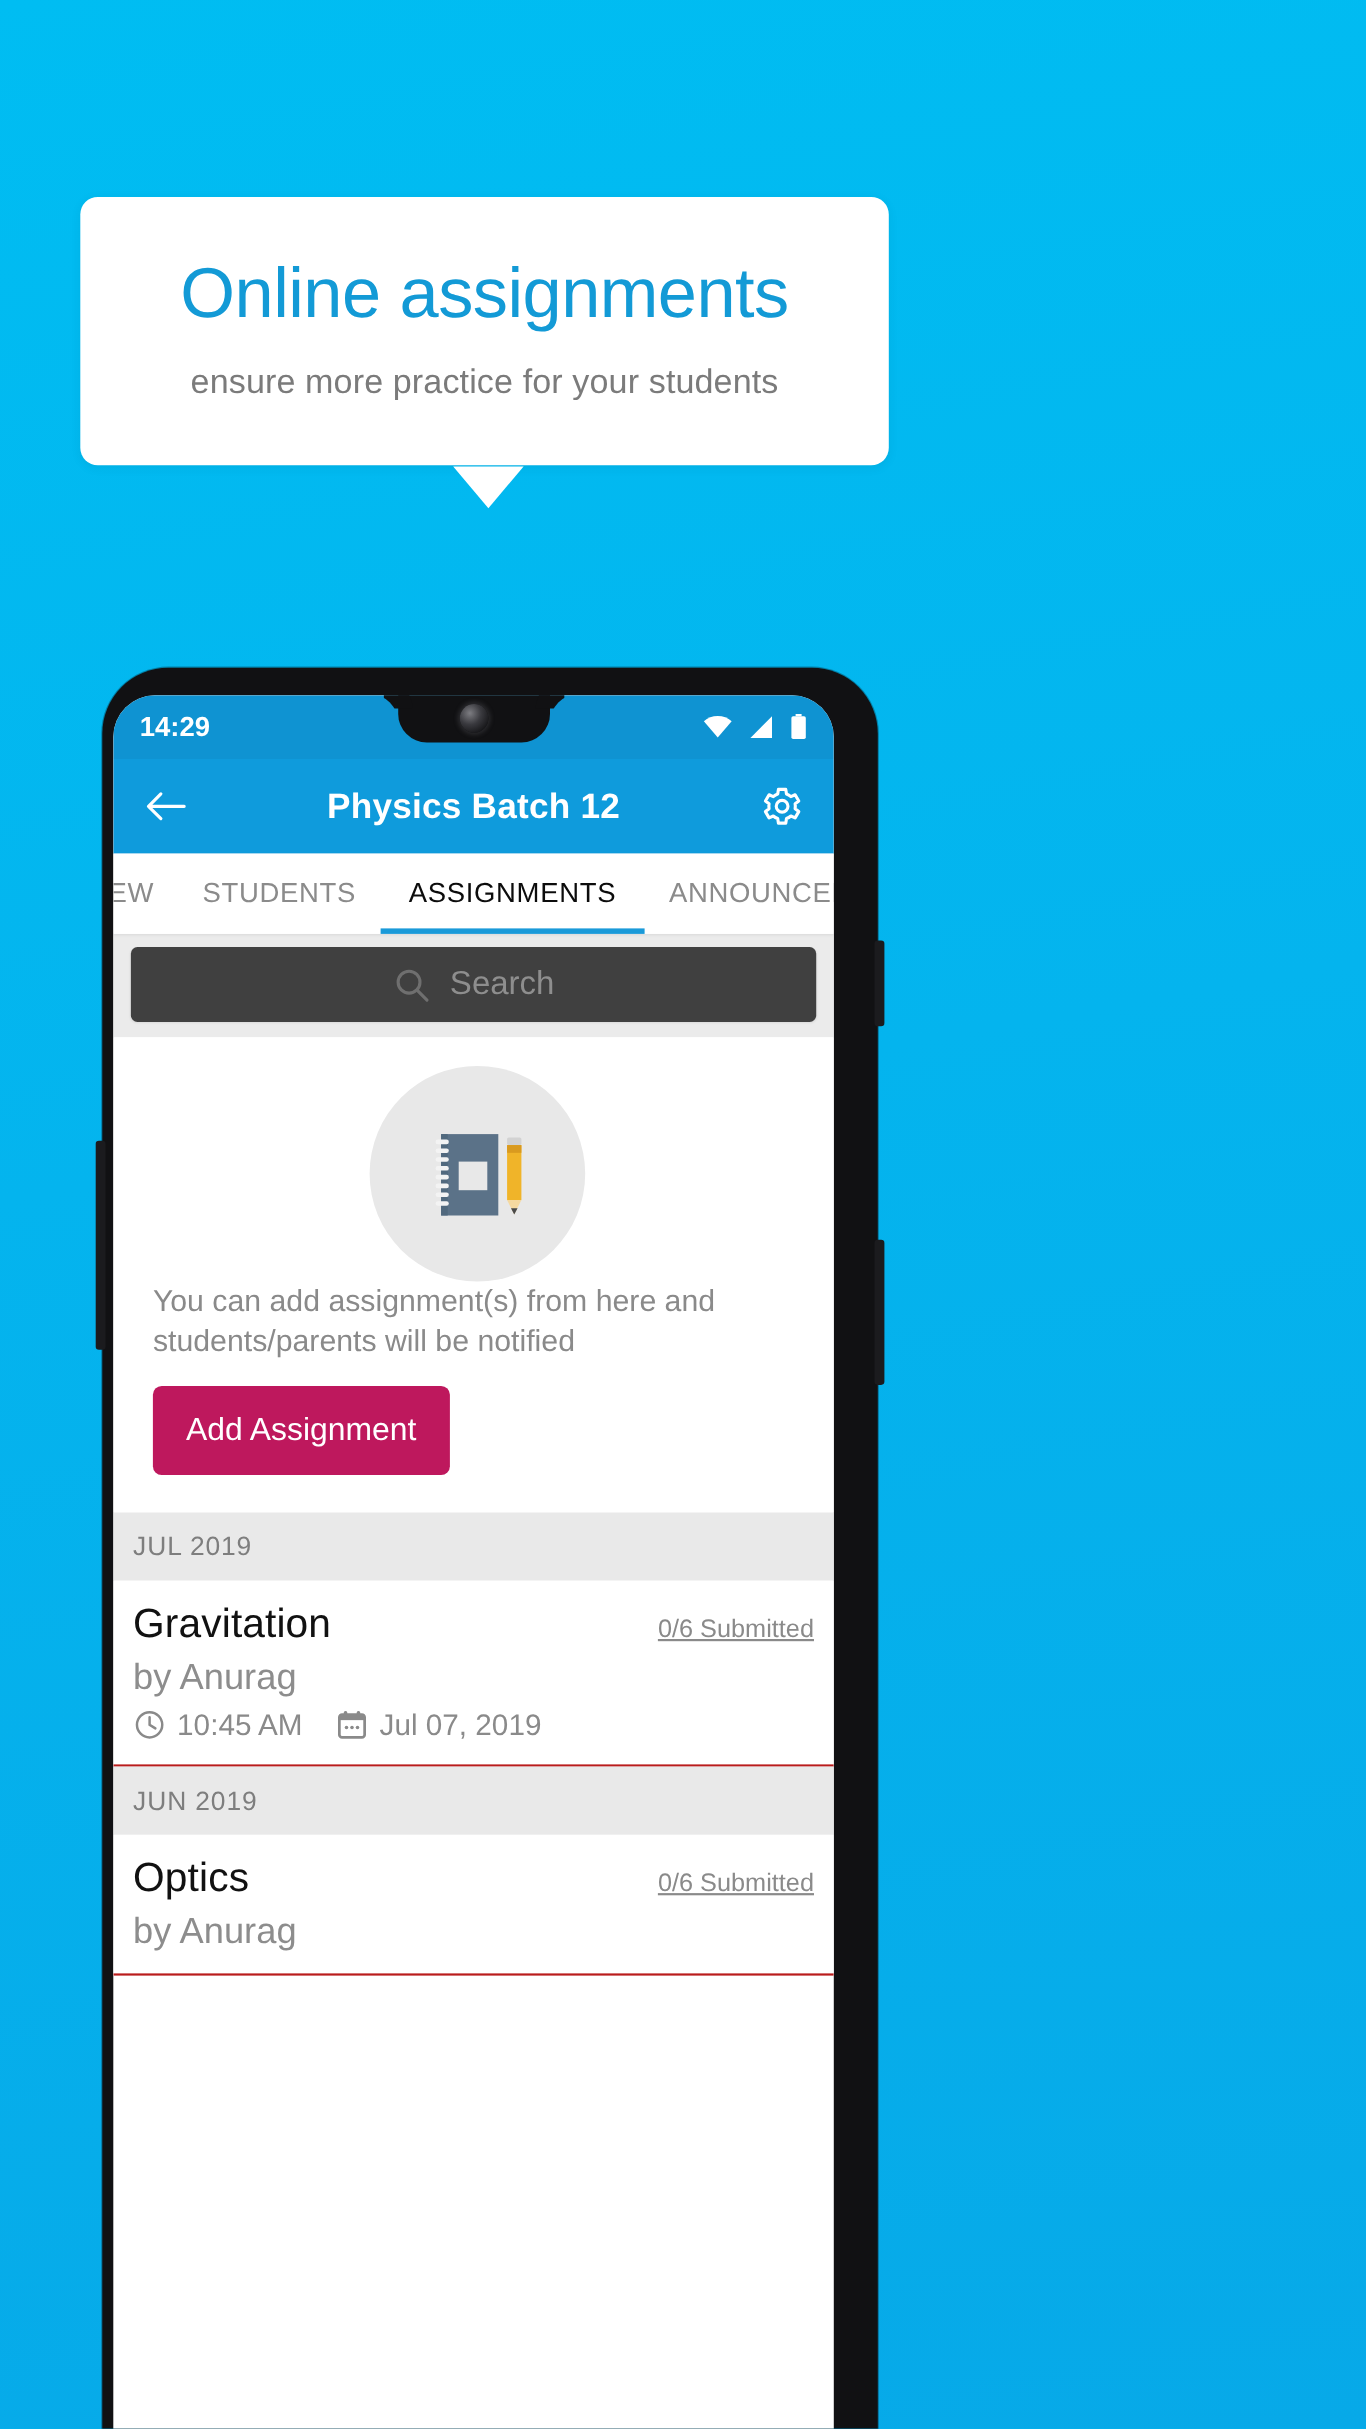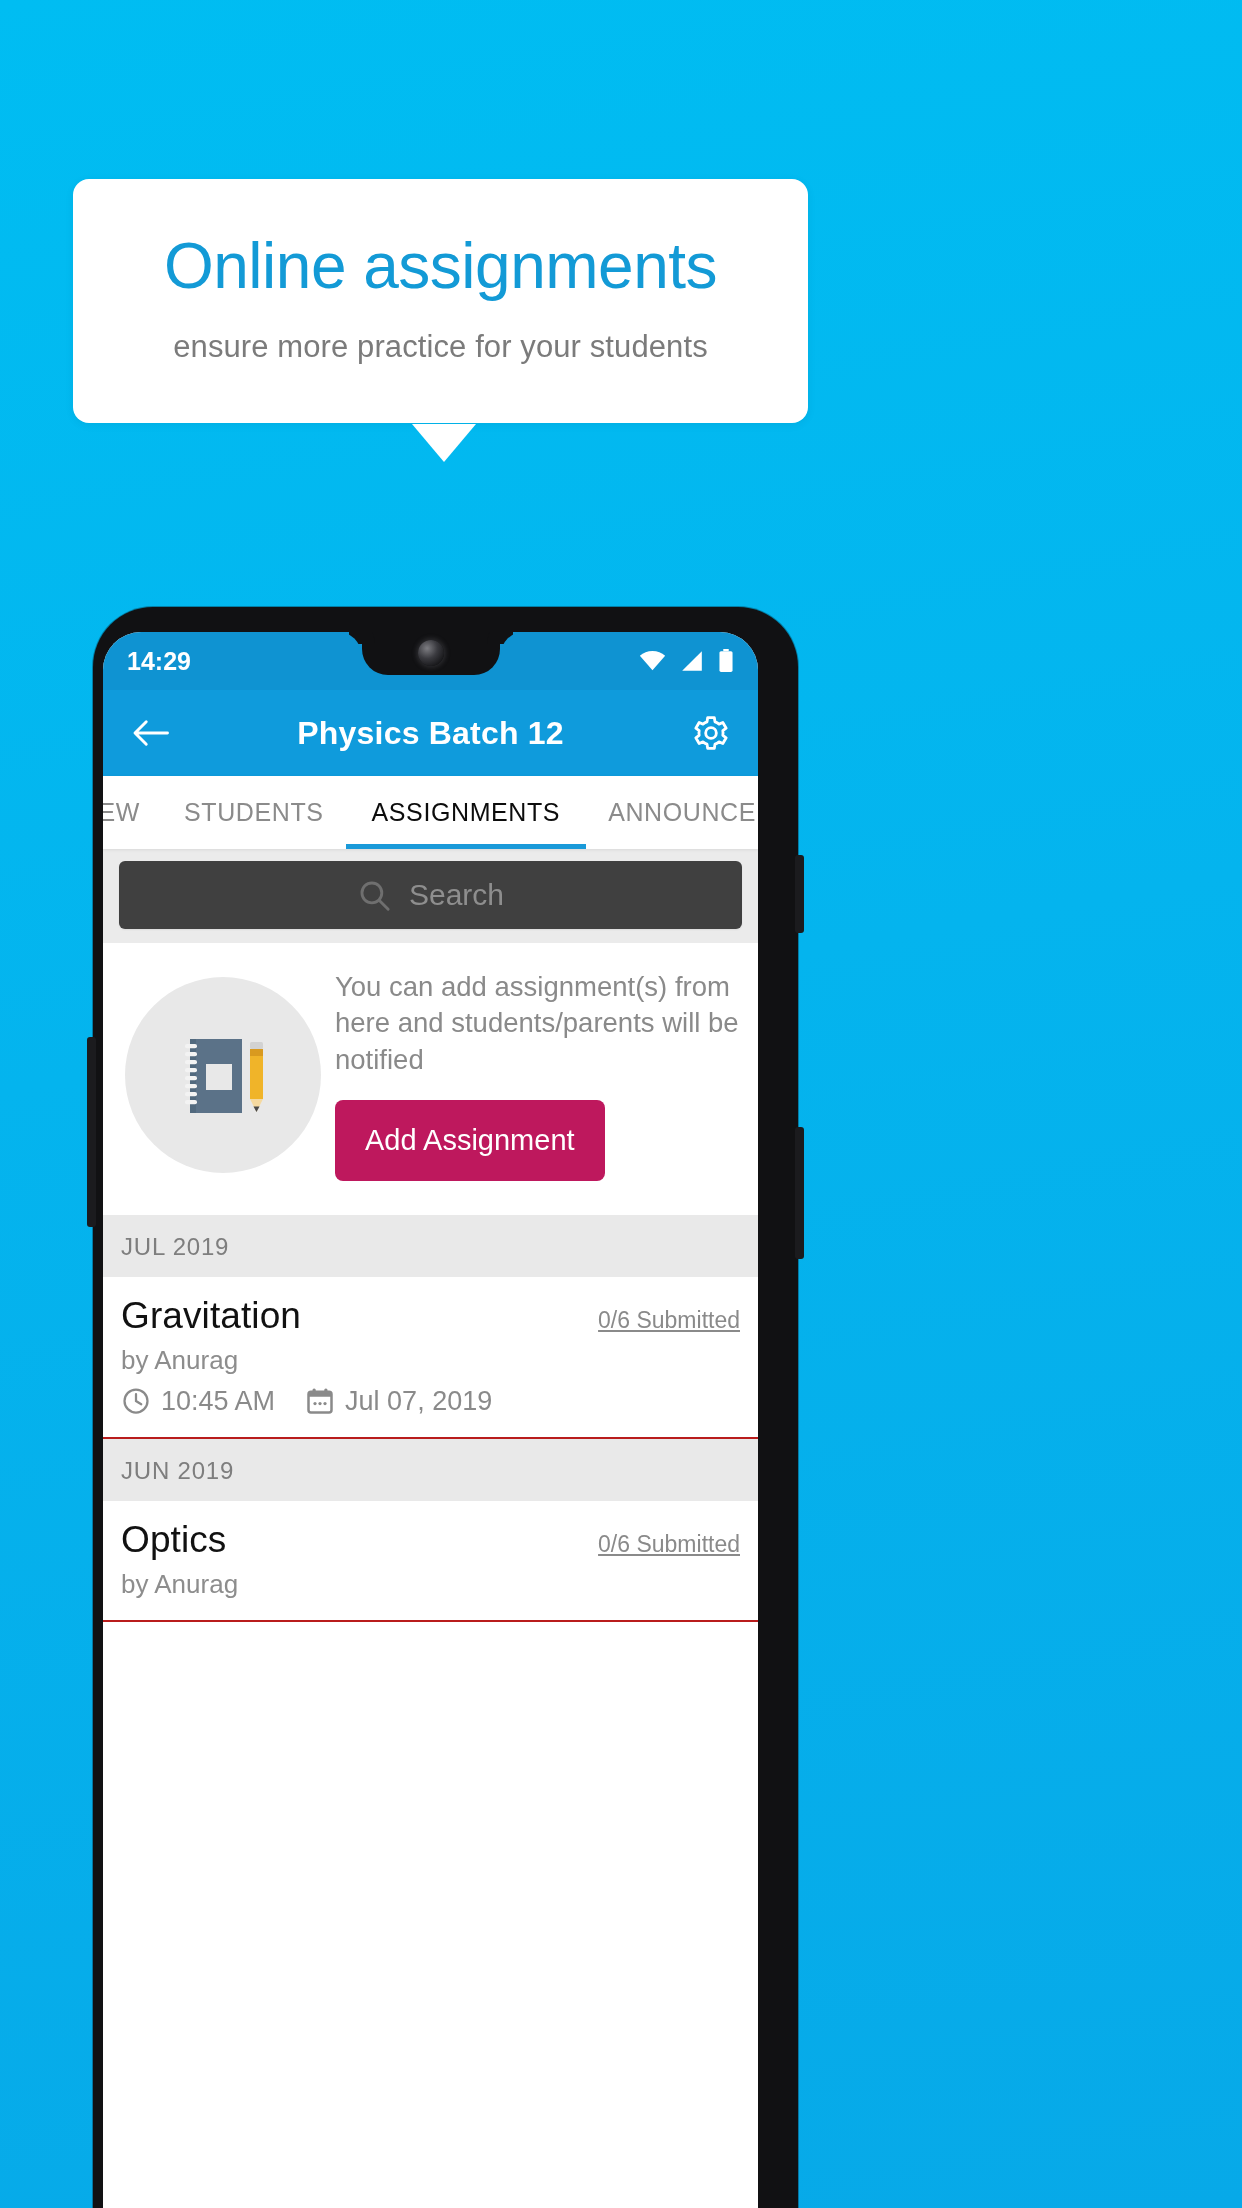--- a/index.html
+++ b/index.html
@@ -163,20 +163,21 @@
     gap:18px;
     box-shadow:0 1px 2px rgba(0,0,0,.07);
   }
   .search-ph{color:#8e8e8e;font-size:30px;}
 
   
   .empty{
     background:#fff;
     display:flex;align-items:center;
     padding:26px 16px 34px 22px;
+    flex-direction:column;
   }
   .empty-circle{
     flex:0 0 auto;
     width:196px;height:196px;border-radius:50%;
     background:#e8e8e8;
     display:flex;align-items:center;justify-content:center;
   }
   .empty-right{flex:1;padding-left:14px;}
   .empty-text{
     color:#8a8a8a;font-size:27.5px;line-height:1.32;
@@ -210,21 +211,21 @@
   .row-title{
     flex:1;
     color:#111;
     font-size:37px;
     font-weight:400;
     letter-spacing:.1px;
   }
   .row-sub-count{
     color:#8a8a8a;font-size:23px;padding-top:12px;white-space:nowrap;text-decoration:underline;
   }
-  .row-by{color:#8d8d8d;font-size:26px;margin-top:8px;}
+  .row-by{color:#8d8d8d;font-size:33px;margin-top:8px;}
   .row-meta{
     display:flex;align-items:center;gap:10px;
     color:#8a8a8a;font-size:27px;margin-top:10px;
   }
   .row-meta .gap{width:10px;}
   .ico{display:inline-flex;align-items:center;}
 </style>
 </head>
 <body>
 

